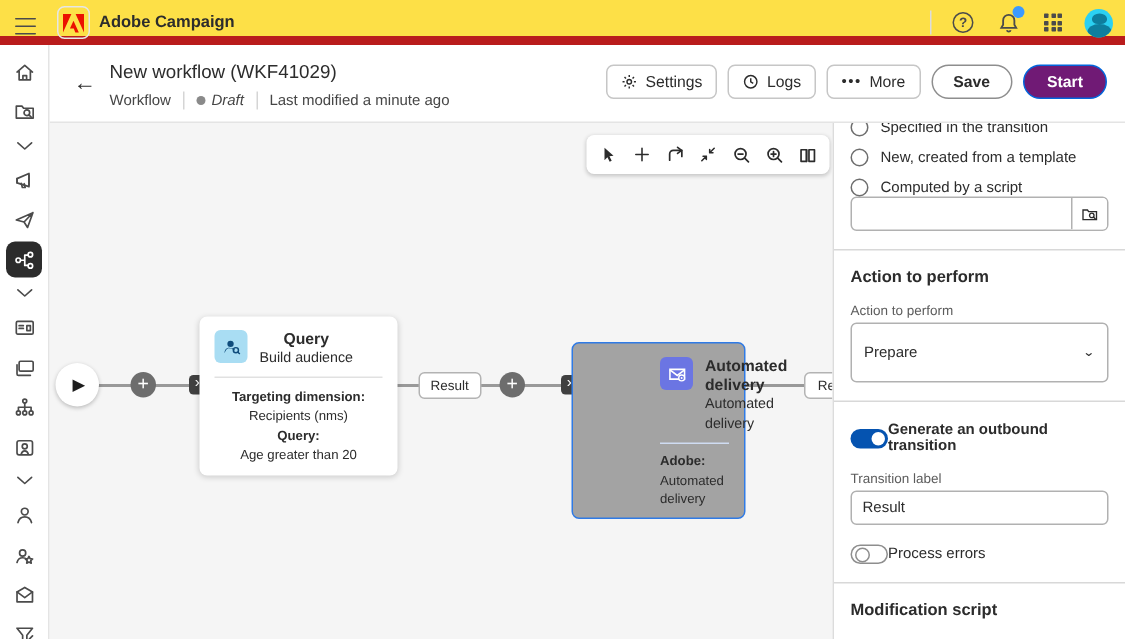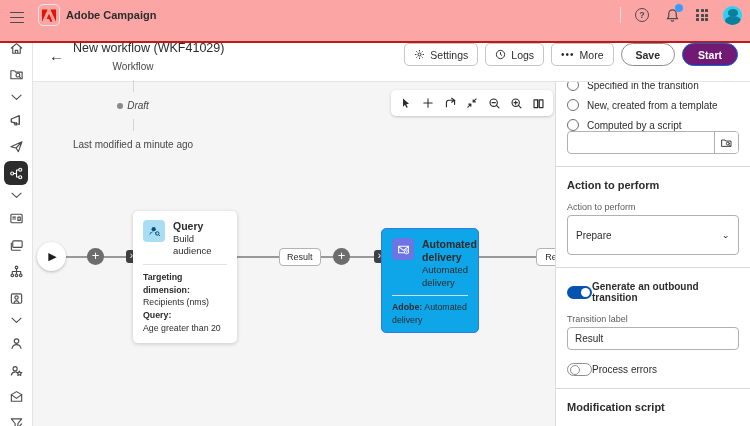--- a/index.html
+++ b/index.html
@@ -1,39 +1,39 @@
 <!DOCTYPE html>
 <html><head>
 <meta charset="utf-8">
 <style>
   * { margin:0; padding:0; box-sizing:border-box; }
   html,body { width:750px; height:426px; font-family:"Liberation Sans", sans-serif; background:#fff; overflow:hidden; }
 
   
-  #topbar { position:absolute; left:0; top:0; width:750px; height:43px; background:#fca5a5; border-bottom:2px solid #b91c1c; z-index:30; }
+  #topbar { position:absolute; left:0; top:0; width:750px; height:30px; background:#fde047; border-bottom:6px solid #b91c1c; z-index:30; }
   .hamburger { position:absolute; left:10px; top:8px; width:14px; height:12px; cursor:pointer; }
   .hamburger span { display:block; height:1.6px; background:#4b4b4b; margin:3.5px 0; border-radius:1px; }
   .adobe-logo { position:absolute; left:38px; top:4px; width:22px; height:22px; border:1px solid #e6e6e6; border-radius:5px; display:flex; align-items:center; justify-content:center; }
   .app-name { position:absolute; left:66px; top:9px; font-size:11px; font-weight:bold; color:#2c2c2c; }
   .topbar-right { position:absolute; right:8px; top:0; height:30px; display:flex; align-items:center; gap:12px; }
   .tb-sep { width:1px; height:16px; background:#dcdcde; }
   .tb-icon { width:18px; height:18px; display:flex; align-items:center; justify-content:center; position:relative; cursor:pointer; }
   .help-circle { width:14px; height:14px; border:1.4px solid #4b4b4b; border-radius:50%; font-size:9px; font-weight:bold; color:#4b4b4b; display:flex; align-items:center; justify-content:center; }
   .bell-badge { position:absolute; right:-2px; top:-2px; width:8px; height:8px; background:#3b9aff; border-radius:50%; }
   .grid-icon { display:grid; grid-template-columns:repeat(3,3px); grid-template-rows:repeat(3,3px); gap:1.6px; }
   .grid-icon i { background:#4b4b4b; border-radius:0.5px; }
   .avatar { width:19px; height:19px; border-radius:50%; background:#2bd0f2; overflow:hidden; position:relative; cursor:pointer; }
   .avatar::before { content:""; position:absolute; left:4.5px; top:3px; width:10px; height:7px; border-radius:50% 50% 40% 40%; background:#0e7e9e; }
   .avatar::after { content:""; position:absolute; left:1.5px; top:10.5px; width:16px; height:10px; border-radius:50% 50% 0 0; background:#0e7e9e; }
 
   
   #subheader { position:absolute; left:33px; top:30px; width:717px; height:52px; background:#fff; border-bottom:1px solid #e4e4e4; z-index:20; }
   .back-btn { position:absolute; left:16px; top:17px; font-size:15px; color:#2c2c2c; cursor:pointer; }
   .wf-title { position:absolute; left:40px; top:11px; font-size:12.5px; font-weight:normal; color:#2c2c2c; }
-  .wf-meta { position:absolute; left:40px; top:31px; display:flex; align-items:center; gap:8px; font-size:10px; color:#464646;flex-direction:column; }
+  .wf-meta { position:absolute; left:40px; top:31px; display:flex; align-items:center; gap:8px; font-size:10px; color:#464646; }
   .meta-sep { width:1px; height:12px; background:#d5d5d5; }
   .draft-dot { width:6px; height:6px; border-radius:50%; background:#8a8a8a; display:inline-block; margin-right:4px; }
   .draft-txt { font-style:italic; color:#464646; }
   .hdr-actions { position:absolute; right:12px; top:13px; display:flex; align-items:center; gap:7px; }
   .btn { display:flex; align-items:center; gap:5px; height:23px; padding:0 9px; border:1px solid #c6c6c6; border-radius:5px; background:#fff; font-size:10.5px; color:#2c2c2c; cursor:pointer; white-space:nowrap; }
   .btn svg { display:block; }
   .pill { border-radius:12px; font-weight:bold;text-align:center; }
   .pill.save { border:1.6px solid #8e8e8e; padding:0 14px; }
   .pill.start { background:#701a75; border-color:#0265dc; color:#fff; padding:0 15px; }
   .more-dots { letter-spacing:1px; font-size:10px; color:#2c2c2c; }
@@ -56,22 +56,22 @@
   .trans-label { position:absolute; top:166px; height:18px; background:#fff; border:1px solid #b3b3b3; border-radius:4px; font-size:9px; color:#2c2c2c; display:flex; align-items:center; justify-content:center; padding:0 7px; cursor:pointer; }
 
   .node-card { position:absolute; background:#fff; border-radius:5px; box-shadow:0 1px 4px rgba(0,0,0,.18); cursor:pointer; }
   .node-head { display:flex; align-items:flex-start; gap:8px; padding:9px 10px 6px 10px; }
   .node-icon { width:22px; height:22px; border-radius:4px; flex:none; display:flex; align-items:center; justify-content:center; }
   .node-title { font-size:10.5px; font-weight:bold; color:#2c2c2c; line-height:1.25; }
   .node-sub { font-size:9.5px; color:#2c2c2c; line-height:1.3; }
   .node-div { height:1px; background:#e1e1e1; margin:0 10px; }
   .node-body { padding:6px 10px 8px 10px; font-size:8.8px; color:#2c2c2c; line-height:1.45; }
   .node-body b { font-size:8.8px; }
-  #query-node { left:100px; top:129px; width:104px; min-height:97px; }
-  #delivery-node { left:348px; top:146px; width:98px; background:#0ea5e9; border:1.5px solid #2f7ae5; box-shadow:none; }
+  #query-node { left:100px; top:129px; width:132px; min-height:97px;text-align:center; }
+  #delivery-node { left:348px; top:146px; width:116px; background:#a3a3a3; border:1.5px solid #2f7ae5; box-shadow:none;padding-left:48px; }
   #delivery-node .node-div { background:#cfdcf2; }
 
   
   #cv-toolbar { position:absolute; left:358px; top:8px; width:162px; height:26px; background:#fff; border-radius:5px; box-shadow:0 1px 3px rgba(0,0,0,.2); display:flex; align-items:center; justify-content:space-around; padding:0 4px; }
   #cv-toolbar .tool { width:18px; height:18px; display:flex; align-items:center; justify-content:center; cursor:pointer; }
   #cv-toolbar svg { stroke:#2c2c2c; fill:none; stroke-width:1.4; stroke-linecap:round; stroke-linejoin:round; }
 
   
   #panel { position:absolute; left:555px; top:82px; width:195px; height:344px; background:#fff; border-left:1px solid #dcdcdc; z-index:15; overflow:hidden; padding:0 11px; }
   .radio-row { display:flex; align-items:center; gap:8px; font-size:10px; color:#2c2c2c; margin-top:8px; cursor:pointer; }

